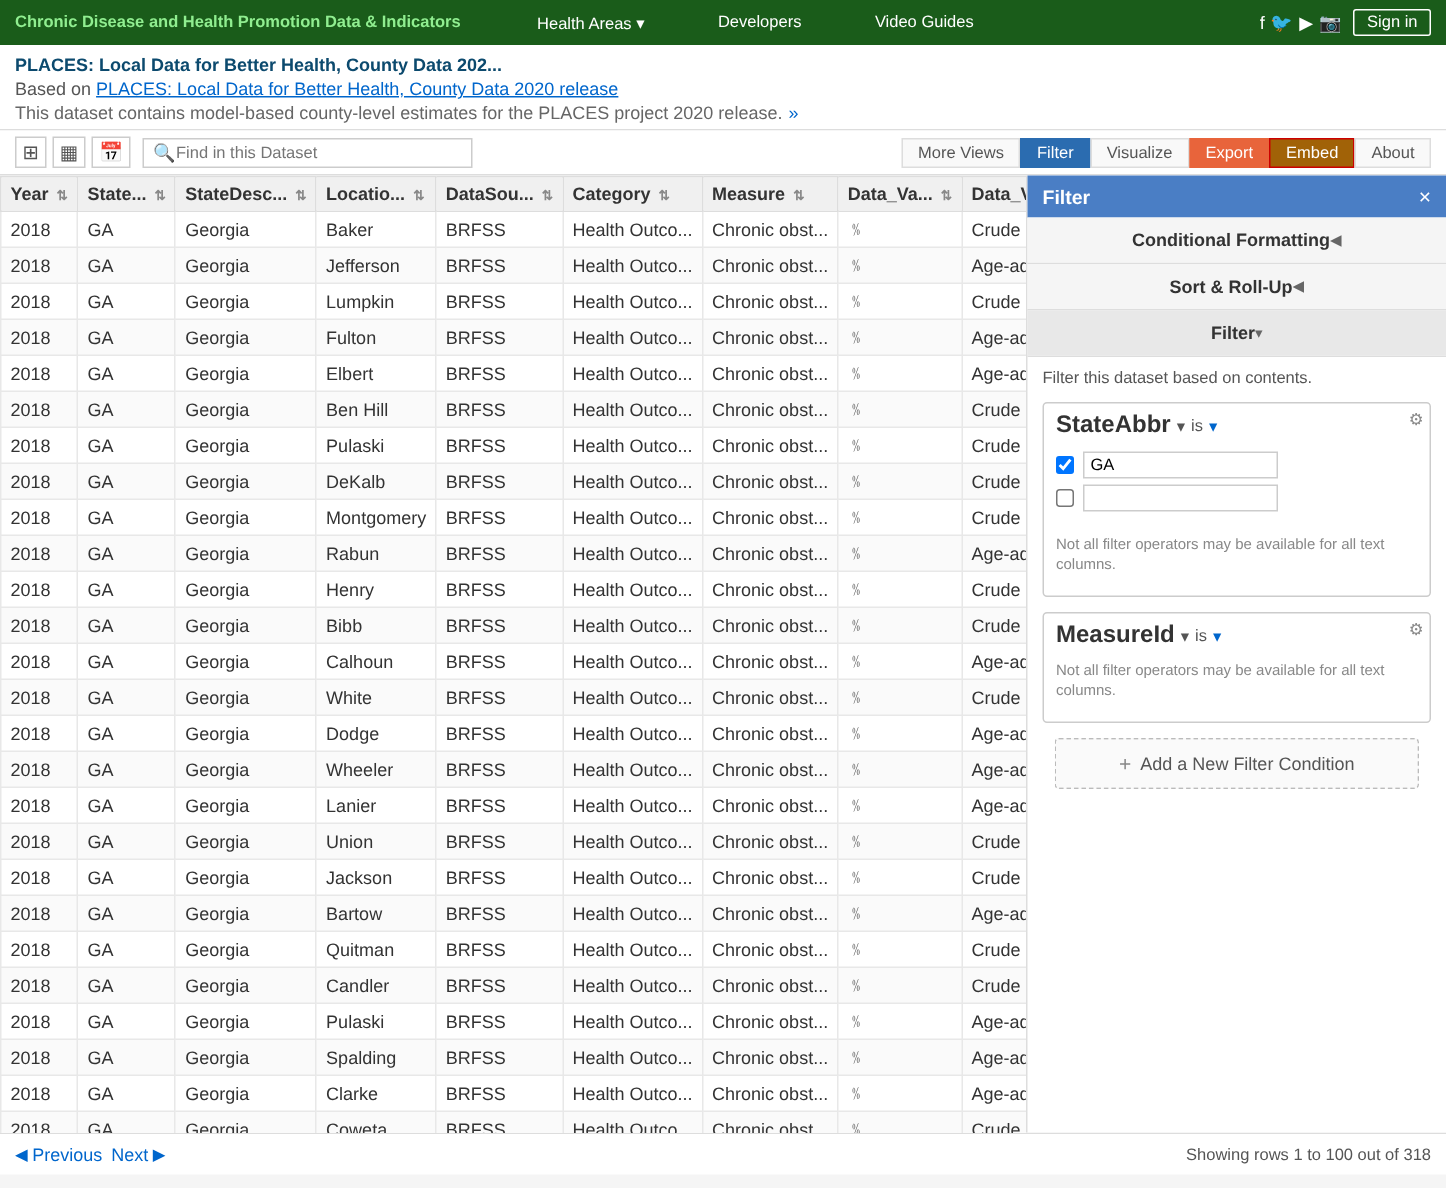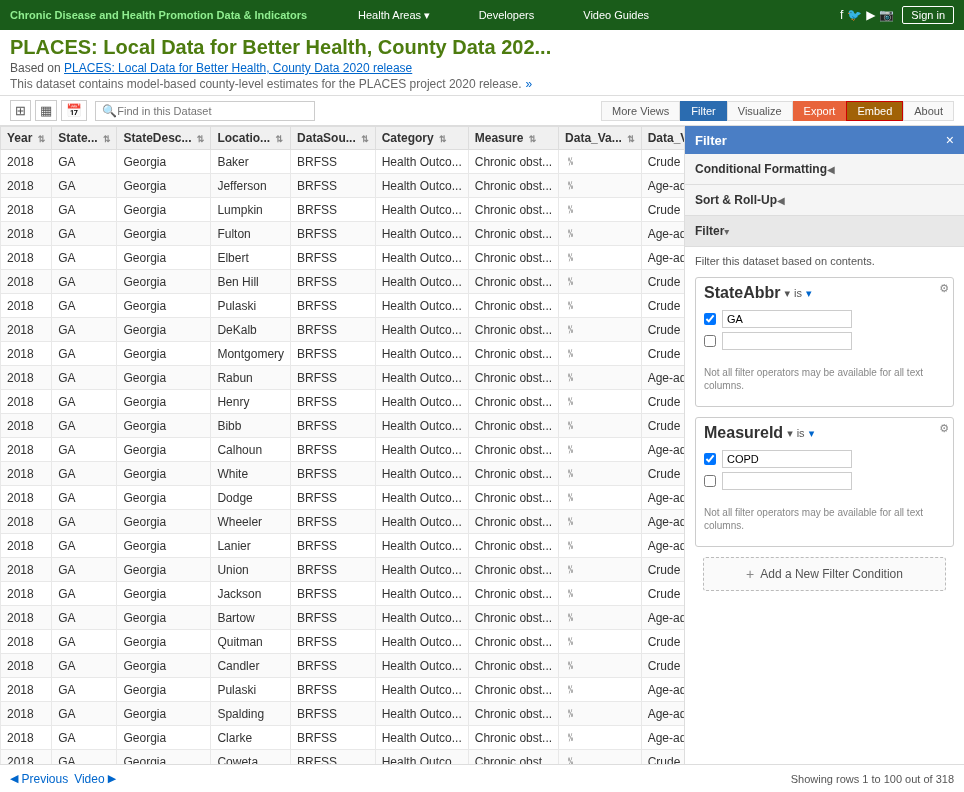--- a/index.html
+++ b/index.html
@@ -18,21 +18,21 @@
     .top-nav-title { font-size: 11px; color: #90ee90; font-weight: bold; }
     .top-nav-links { display: flex; gap: 14px; align-items: center; }
     .top-nav-links a { color: white; text-decoration: none; font-size: 11px; padding-left: 35px; }
     .top-nav-right { margin-left: auto; display: flex; align-items: center; gap: 8px; }
     .social-icons { display: flex; gap: 4px; }
     .social-icon { color: white; font-size: 12px; }
     .signin-btn { border: 1px solid white; color: white; background: transparent; padding: 2px 8px; font-size: 11px; cursor: pointer; border-radius: 2px; }
 
     
     .header { background: white; padding: 6px 10px 4px; border-bottom: 1px solid #ddd; }
-    .header-title { font-size: 20px; color: #4d7c0f; font-weight: bold; }
+    .header-title { font-size: 12px; color: #0c4a6e; font-weight: bold; }
     .header-sub { font-size: 11px; color: #555; margin-top: 2px; }
     .header-sub a { color: #0066cc; text-decoration: underline; }
     .header-desc { font-size: 11px; color: #666; margin-top: 2px; display: flex; align-items: center; gap: 4px; }
 
     
     .toolbar { background: white; border-bottom: 1px solid #ddd; display: flex; align-items: center; padding: 4px 10px; gap: 8px; }
     .toolbar-left { display: flex; gap: 4px; }
     .toolbar-icon-btn { border: 1px solid #ccc; background: white; padding: 2px 4px; cursor: pointer; color: #555; font-size: 13px; }
     .search-box { display: flex; align-items: center; border: 1px solid #ccc; padding: 2px 6px; background: white; flex: 1; max-width: 220px; }
     .search-box input { border: none; outline: none; font-size: 11px; width: 100%; background: transparent; color: #999; }
@@ -53,21 +53,21 @@
     thead th .sort-icon { color: #888; font-size: 9px; margin-left: 2px; }
     tbody tr:nth-child(even) { background: #fafafa; }
     tbody td { border: 1px solid #e8e8e8; padding: 3px 6px; white-space: nowrap; color: #333; }
 
     
     .filter-panel { width: 280px; border-left: 1px solid #ddd; background: white; display: flex; flex-direction: column; }
     .filter-header { background: #4a7ec5; color: white; padding: 6px 10px; display: flex; align-items: center; justify-content: space-between; }
     .filter-header-title { font-size: 13px; font-weight: bold; }
     .filter-close { color: white; cursor: pointer; font-size: 14px; }
     .filter-section { border-bottom: 1px solid #ddd; }
-    .filter-section-header { display: flex; align-items: center; justify-content: flex-start; padding: 8px 10px; cursor: pointer; background: #f5f5f5; }
+    .filter-section-header { display: flex; align-items: center; justify-content: center; padding: 8px 10px; cursor: pointer; background: #f5f5f5; }
     .filter-section-title { font-size: 12px; color: #333; font-weight: bold; }
     .filter-section-arrow { font-size: 10px; color: #666; }
     .filter-main { padding: 8px 10px; flex: 1; overflow-y: auto; }
     .filter-desc { font-size: 11px; color: #555; margin-bottom: 10px; }
     .filter-condition { border: 1px solid #ccc; border-radius: 3px; margin-bottom: 10px; background: white; position: relative; }
     .filter-condition-gear { position: absolute; top: 4px; right: 4px; color: #888; font-size: 11px; cursor: pointer; }
     .filter-field-row { display: flex; align-items: center; padding: 6px 8px 4px; gap: 4px; }
     .filter-field-name { font-size: 16px; color: #333; font-weight: bold; }
     .filter-operator { font-size: 11px; color: #555; }
     .filter-op-dropdown { font-size: 11px; color: #0066cc; cursor: pointer; }
@@ -508,47 +508,37 @@
       </div>
 
       <div class="filter-condition">
         <span class="filter-condition-gear">⚙</span>
         <div class="filter-field-row">
           <span class="filter-field-name">MeasureId</span>
           <span class="filter-operator">▾</span>
           <span class="filter-operator">is</span>
           <span class="filter-op-dropdown">▾</span>
         </div>
-        <div class="filter-values">
-          <div class="filter-value-row">
-            <input type="checkbox" checked="" style="">
-            <input type="text" class="filter-value-input" value="COPD" style="">
-          </div>
-          <div class="filter-value-row">
-            <input type="checkbox" style="">
-            <input type="text" class="filter-value-input" value="" style="">
-          </div>
-        </div>
         <div class="filter-note">Not all filter operators may be available for all text columns.</div>
         <div class="filter-scrollbar-area"></div>
       </div>
 
       <div class="add-condition-btn">
         <span class="add-condition-plus">+</span>
         <span>Add a New Filter Condition</span>
       </div>
     </div>
   </div>
 </div>
 
 <div class="bottom-bar">
   <div class="pagination">
     <div class="prev-btn">
       <span class="prev-arrow">◀</span>
       <span>Previous</span>
     </div>
     <div class="next-btn">
-      <span>Video</span>
+      <span>Next</span>
       <span class="next-arrow">▶</span>
     </div>
   </div>
   <div class="row-info">Showing rows 1 to 100 out of 318</div>
 </div>
 
 </body></html>

